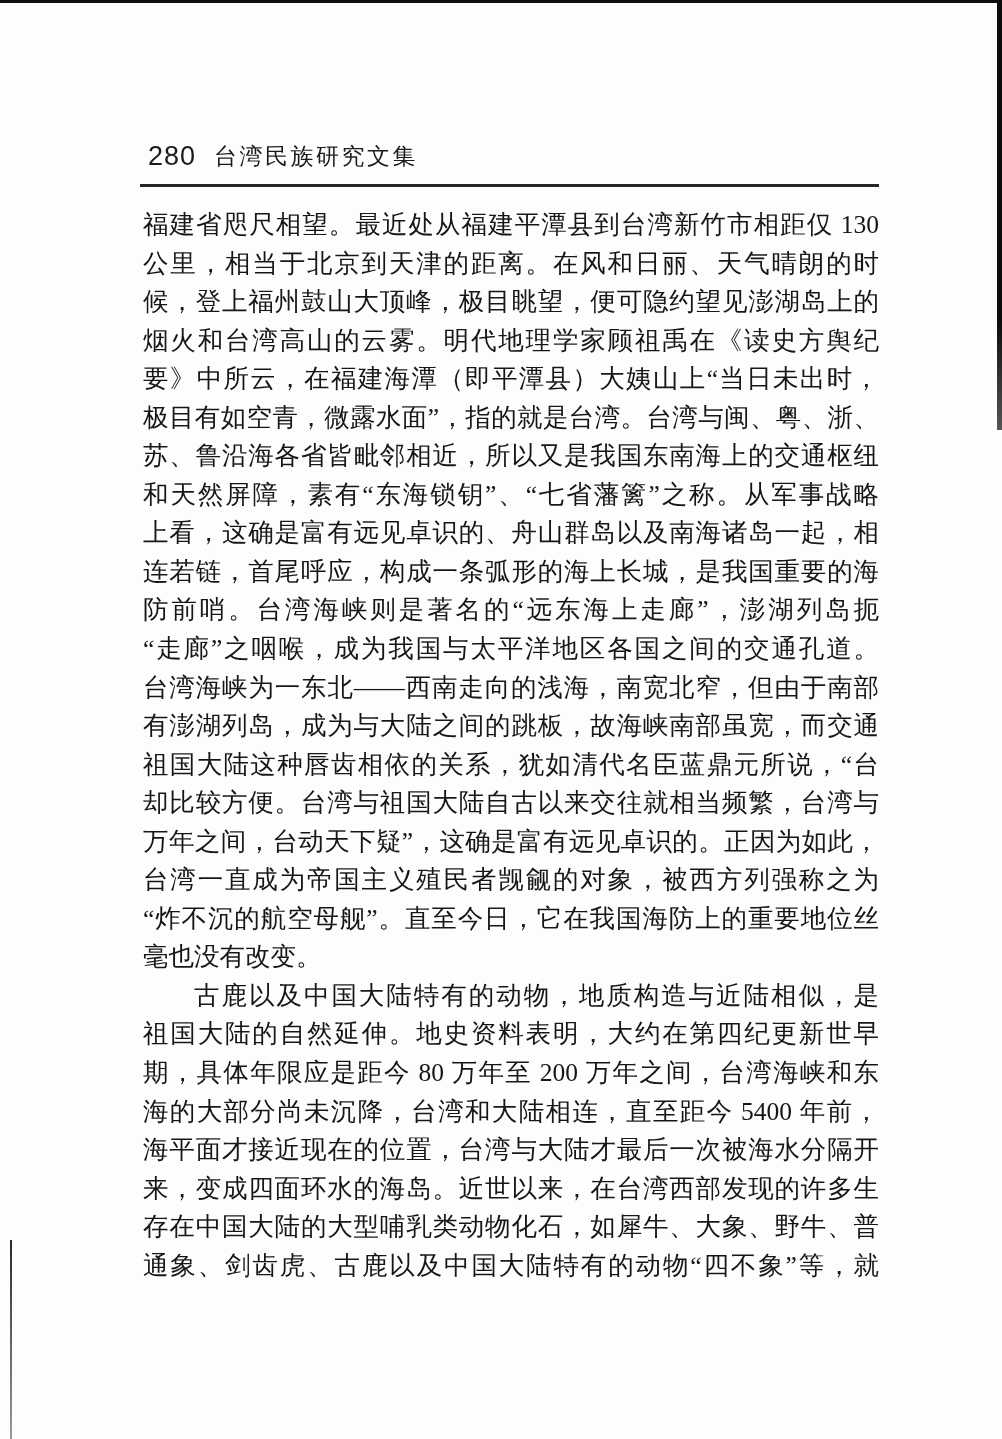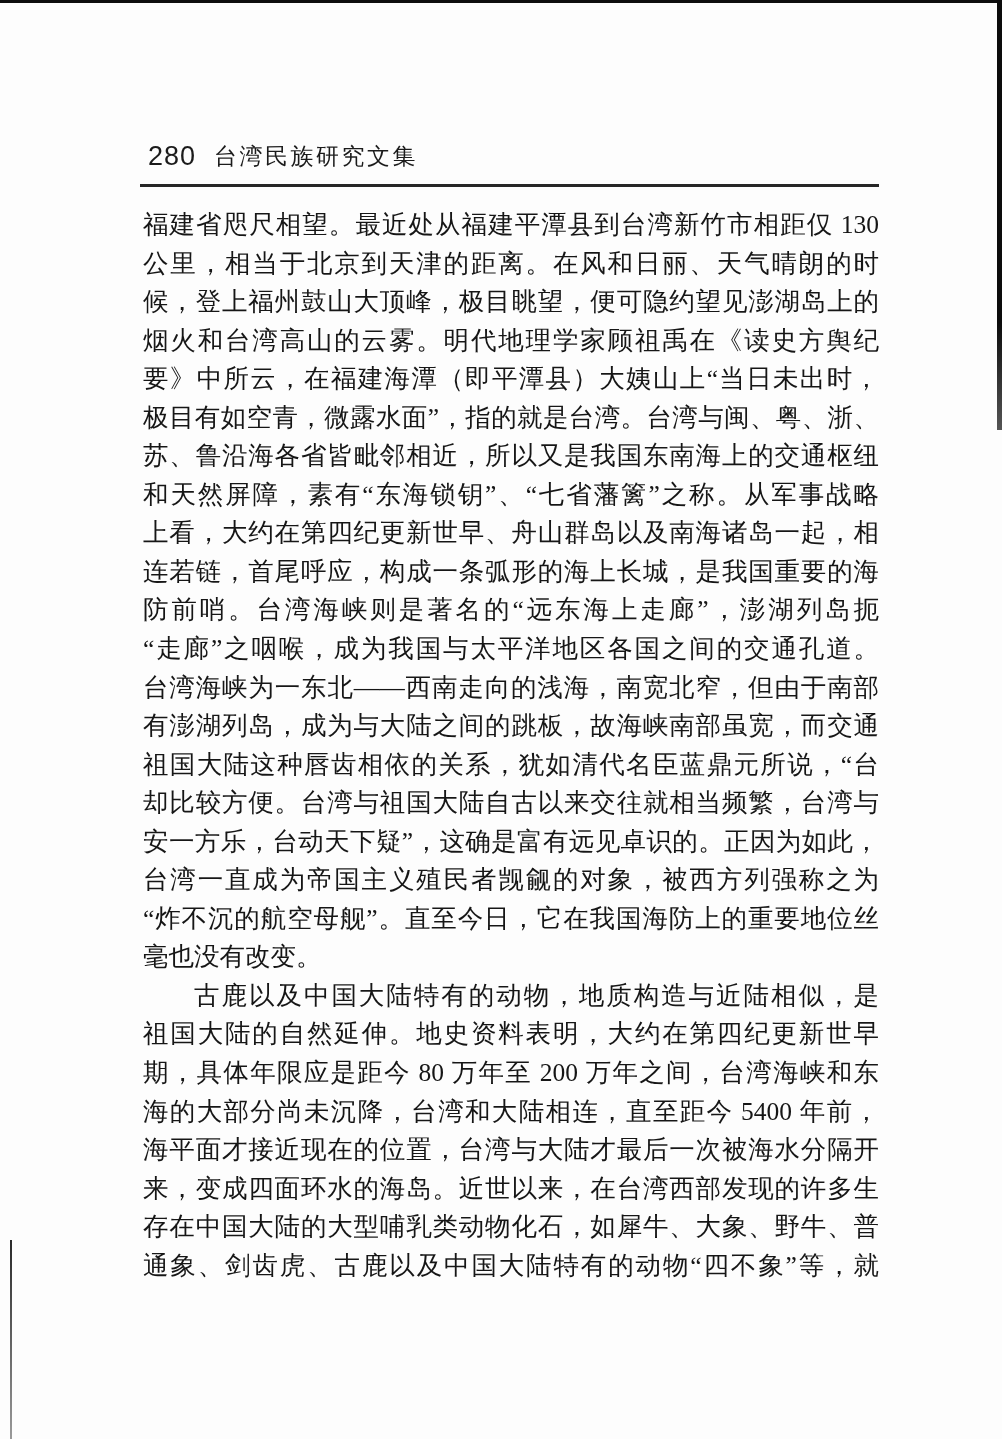--- a/index.html
+++ b/index.html
@@ -109,29 +109,29 @@
 
   <div class="body-text">
       <div class="text-line">福建省咫尺相望。最近处从福建平潭县到台湾新竹市相距仅 130</div>
       <div class="text-line">公里，相当于北京到天津的距离。在风和日丽、天气晴朗的时</div>
       <div class="text-line">候，登上福州鼓山大顶峰，极目眺望，便可隐约望见澎湖岛上的</div>
       <div class="text-line">烟火和台湾高山的云雾。明代地理学家顾祖禹在《读史方舆纪</div>
       <div class="text-line">要》中所云，在福建海潭（即平潭县）大姨山上“当日未出时，</div>
       <div class="text-line">极目有如空青，微露水面”，指的就是台湾。台湾与闽、粤、浙、</div>
       <div class="text-line">苏、鲁沿海各省皆毗邻相近，所以又是我国东南海上的交通枢纽</div>
       <div class="text-line">和天然屏障，素有“东海锁钥”、“七省藩篱”之称。从军事战略</div>
-      <div class="text-line">上看，大约在第四纪更新世早、舟山群岛以及南海诸岛一起，相</div>
+      <div class="text-line">上看，这确是富有远见卓识的、舟山群岛以及南海诸岛一起，相</div>
       <div class="text-line">连若链，首尾呼应，构成一条弧形的海上长城，是我国重要的海</div>
       <div class="text-line">防前哨。台湾海峡则是著名的“远东海上走廊”，澎湖列岛扼</div>
       <div class="text-line">“走廊”之咽喉，成为我国与太平洋地区各国之间的交通孔道。</div>
       <div class="text-line">台湾海峡为一东北——西南走向的浅海，南宽北窄，但由于南部</div>
       <div class="text-line">有澎湖列岛，成为与大陆之间的跳板，故海峡南部虽宽，而交通</div>
       <div class="text-line">祖国大陆这种唇齿相依的关系，犹如清代名臣蓝鼎元所说，“台</div>
       <div class="text-line">却比较方便。台湾与祖国大陆自古以来交往就相当频繁，台湾与</div>
-      <div class="text-line">安一方乐，台动天下疑”，这确是富有远见卓识的。正因为如此，</div>
+      <div class="text-line">万年之间，台动天下疑”，这确是富有远见卓识的。正因为如此，</div>
       <div class="text-line">台湾一直成为帝国主义殖民者觊觎的对象，被西方列强称之为</div>
       <div class="text-line">“炸不沉的航空母舰”。直至今日，它在我国海防上的重要地位丝</div>
       <div class="text-line no-justify">毫也没有改变。</div>
       <div class="text-line indent">古鹿以及中国大陆特有的动物，地质构造与近陆相似，是</div>
       <div class="text-line">祖国大陆的自然延伸。地史资料表明，大约在第四纪更新世早</div>
       <div class="text-line">期，具体年限应是距今 80 万年至 200 万年之间，台湾海峡和东</div>
       <div class="text-line">海的大部分尚未沉降，台湾和大陆相连，直至距今 5400 年前，</div>
       <div class="text-line">海平面才接近现在的位置，台湾与大陆才最后一次被海水分隔开</div>
       <div class="text-line">来，变成四面环水的海岛。近世以来，在台湾西部发现的许多生</div>
       <div class="text-line">存在中国大陆的大型哺乳类动物化石，如犀牛、大象、野牛、普</div>

